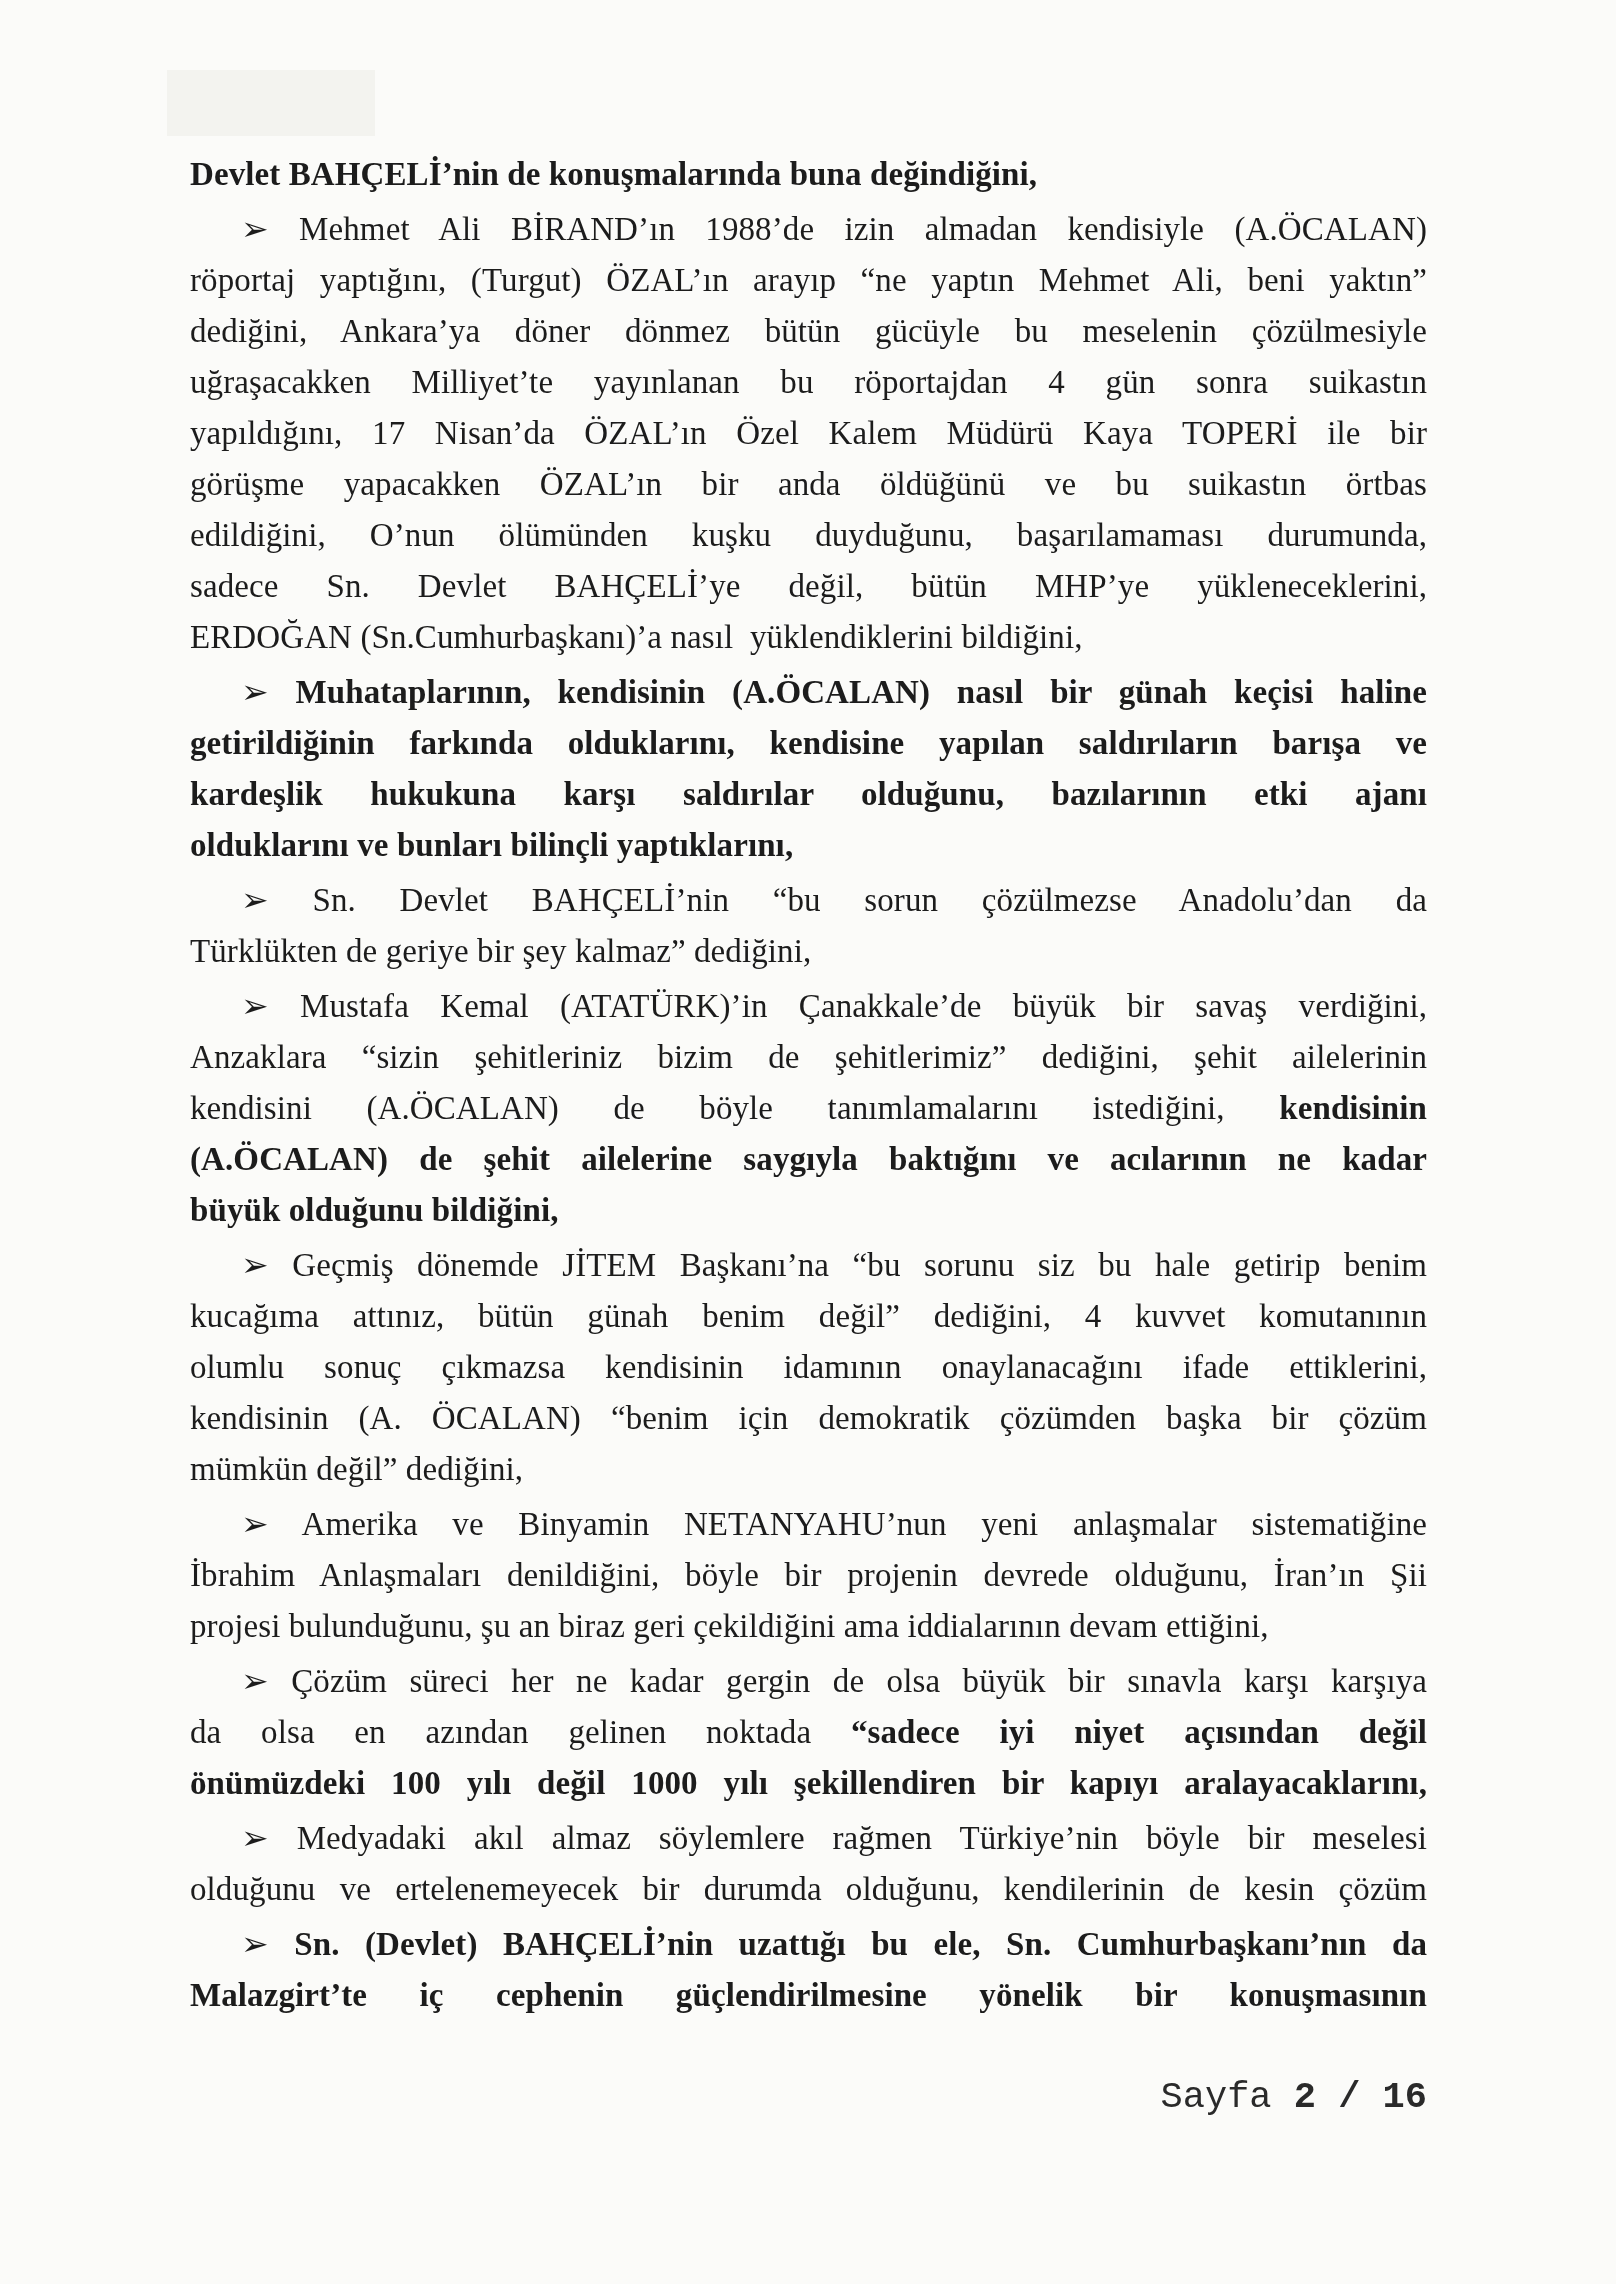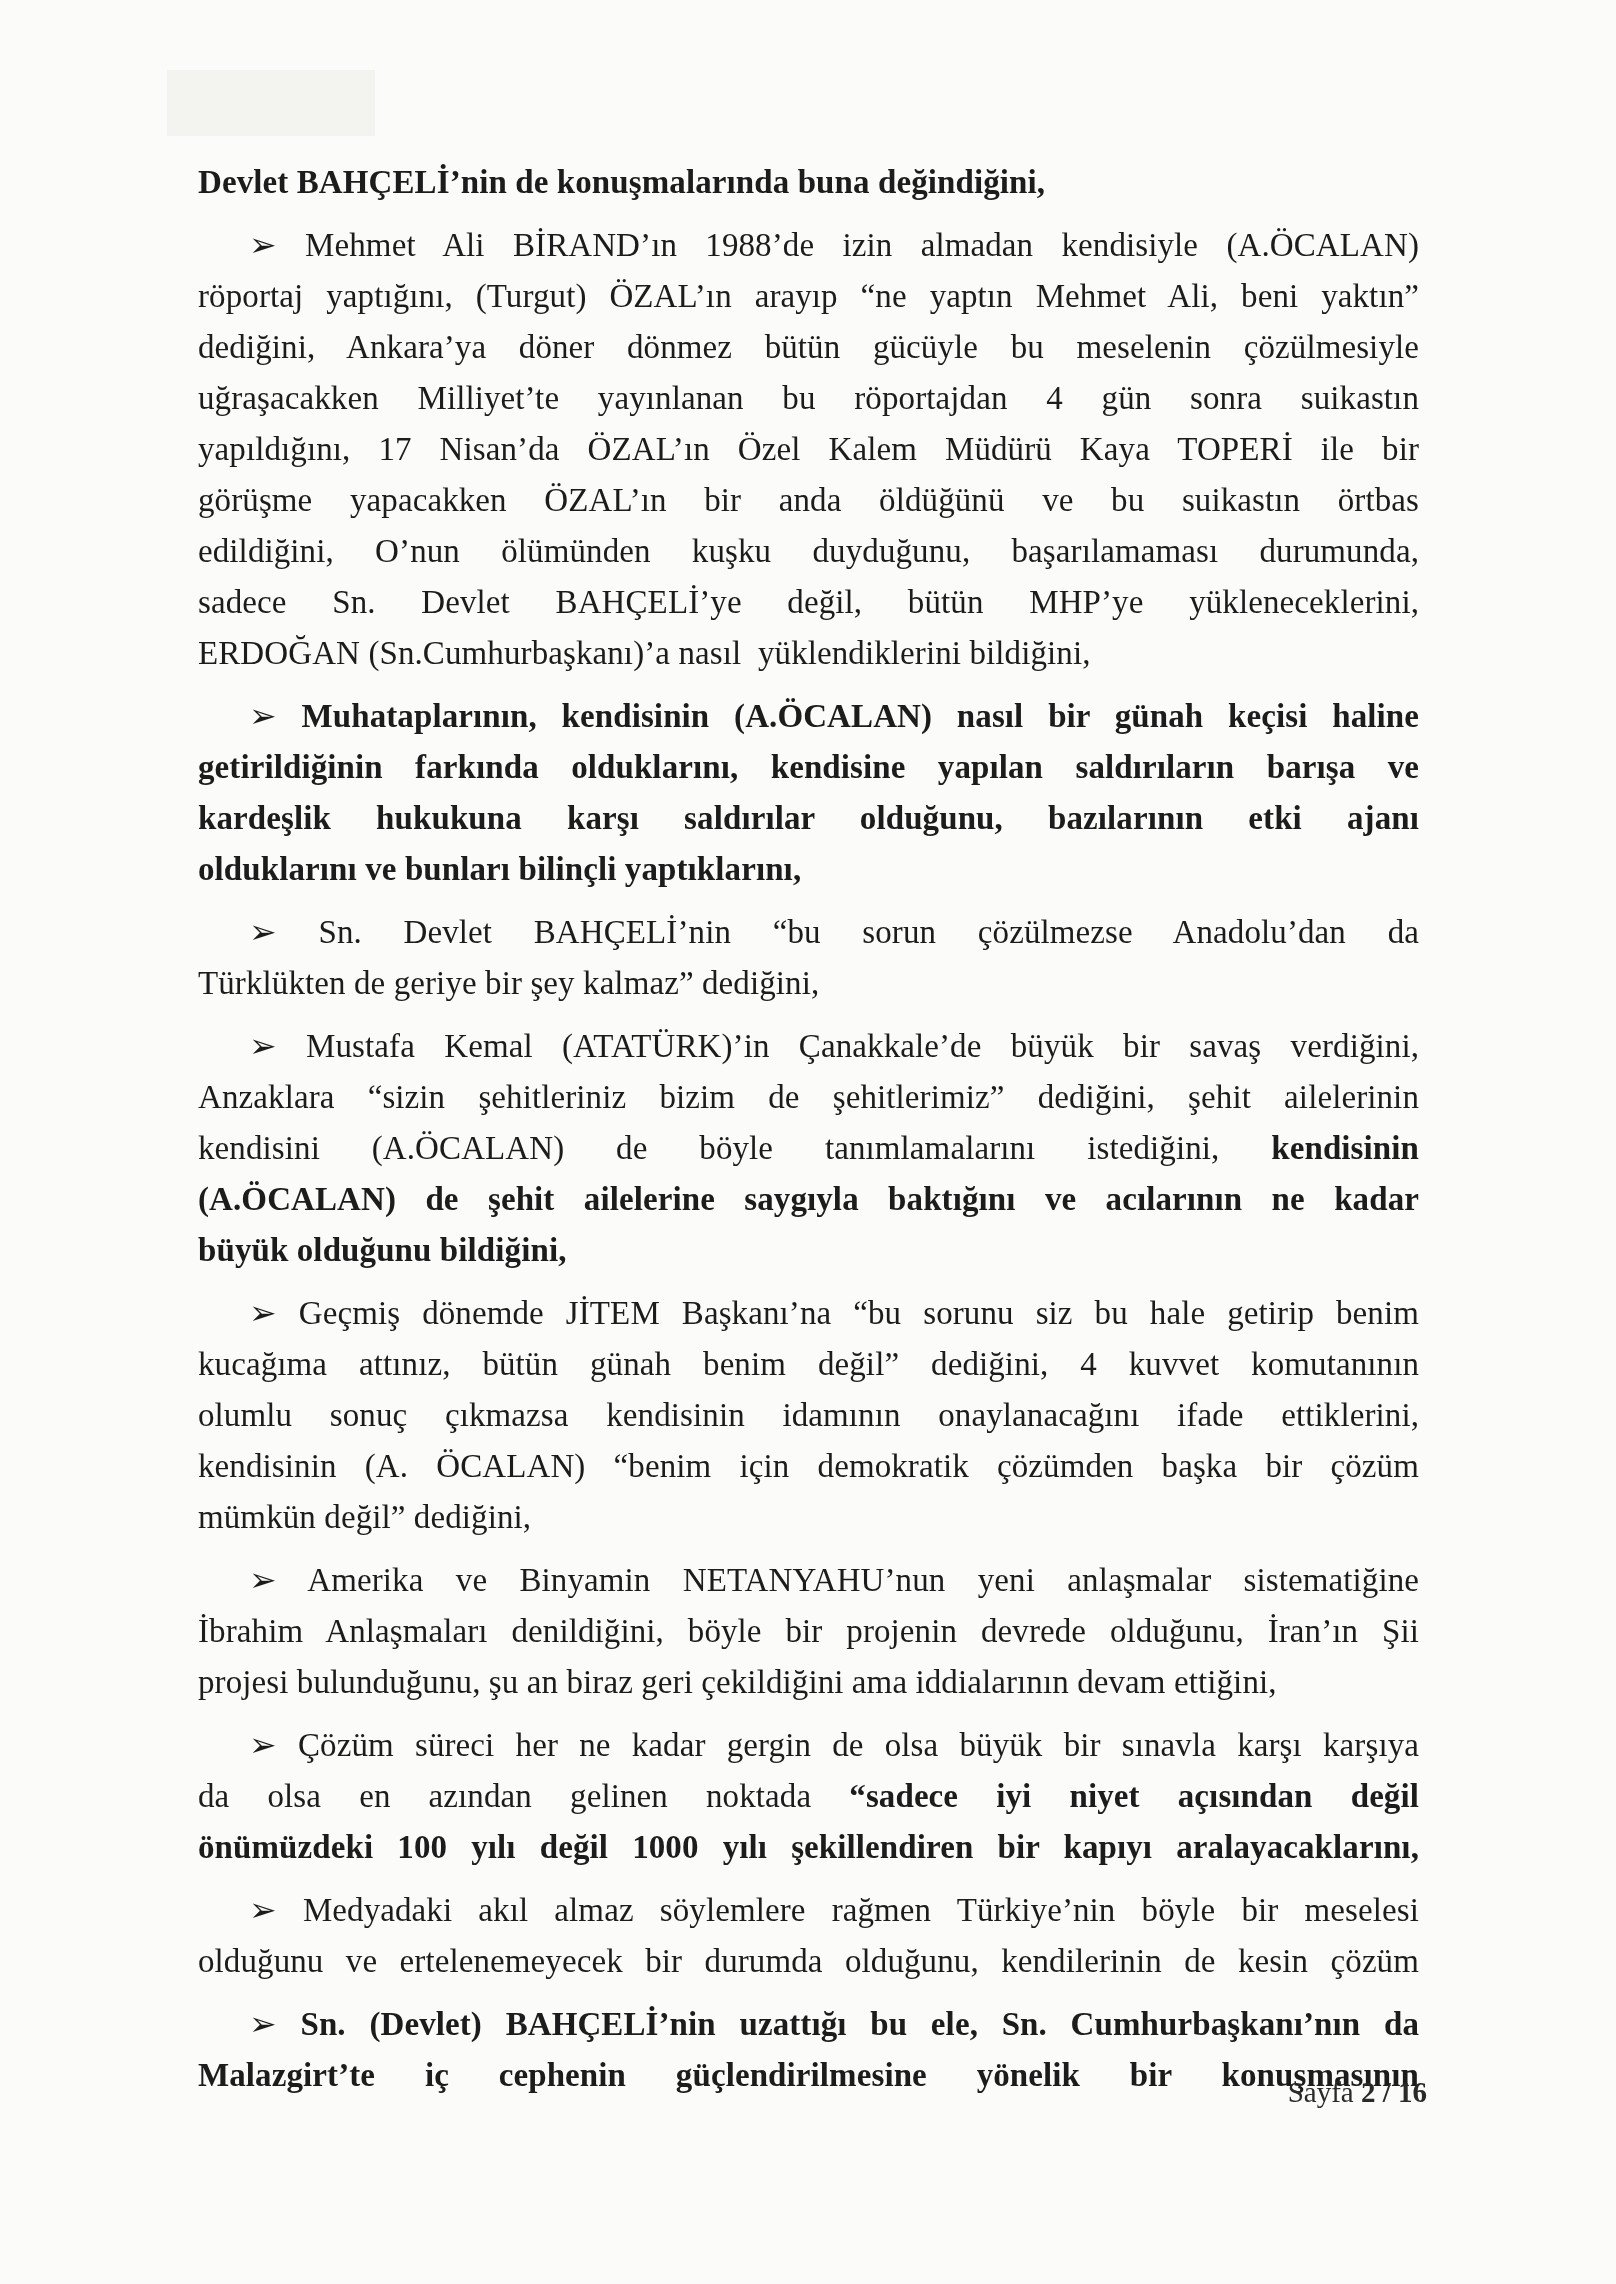--- a/index.html
+++ b/index.html
@@ -17,30 +17,30 @@
     width: 208px; height: 66px;
     background: #f3f3ef;
   }
   .doc {
     position: absolute; left: 186px; top: 145px;
     width: 1245px;
     font-size: 33px;
     line-height: 51px;
     letter-spacing: 0.1px;
   }
-  .para { margin: 12px; }
+  .para { margin: 4px; }
   .line { text-align: justify; }
   .line.just { text-align-last: justify; }
   .line.indent { text-indent: 51px; }
   .b { font-weight: bold; }
   .bullet { display: inline; }
   .footer {
     position: absolute; top: 2076px; right: 190px;
-    font-family: Liberation Serif, serif;
-    font-size: 29px; color: #2a2a2a;
+    font-family: Liberation Mono, monospace;
+    font-size: 37px; color: #2a2a2a;
     letter-spacing: 0px;
   }
 </style>
 </head>
 <body>
 
 <div class="page">
   <div class="artifact"></div>
   <div class="doc">
       <div class="para">

